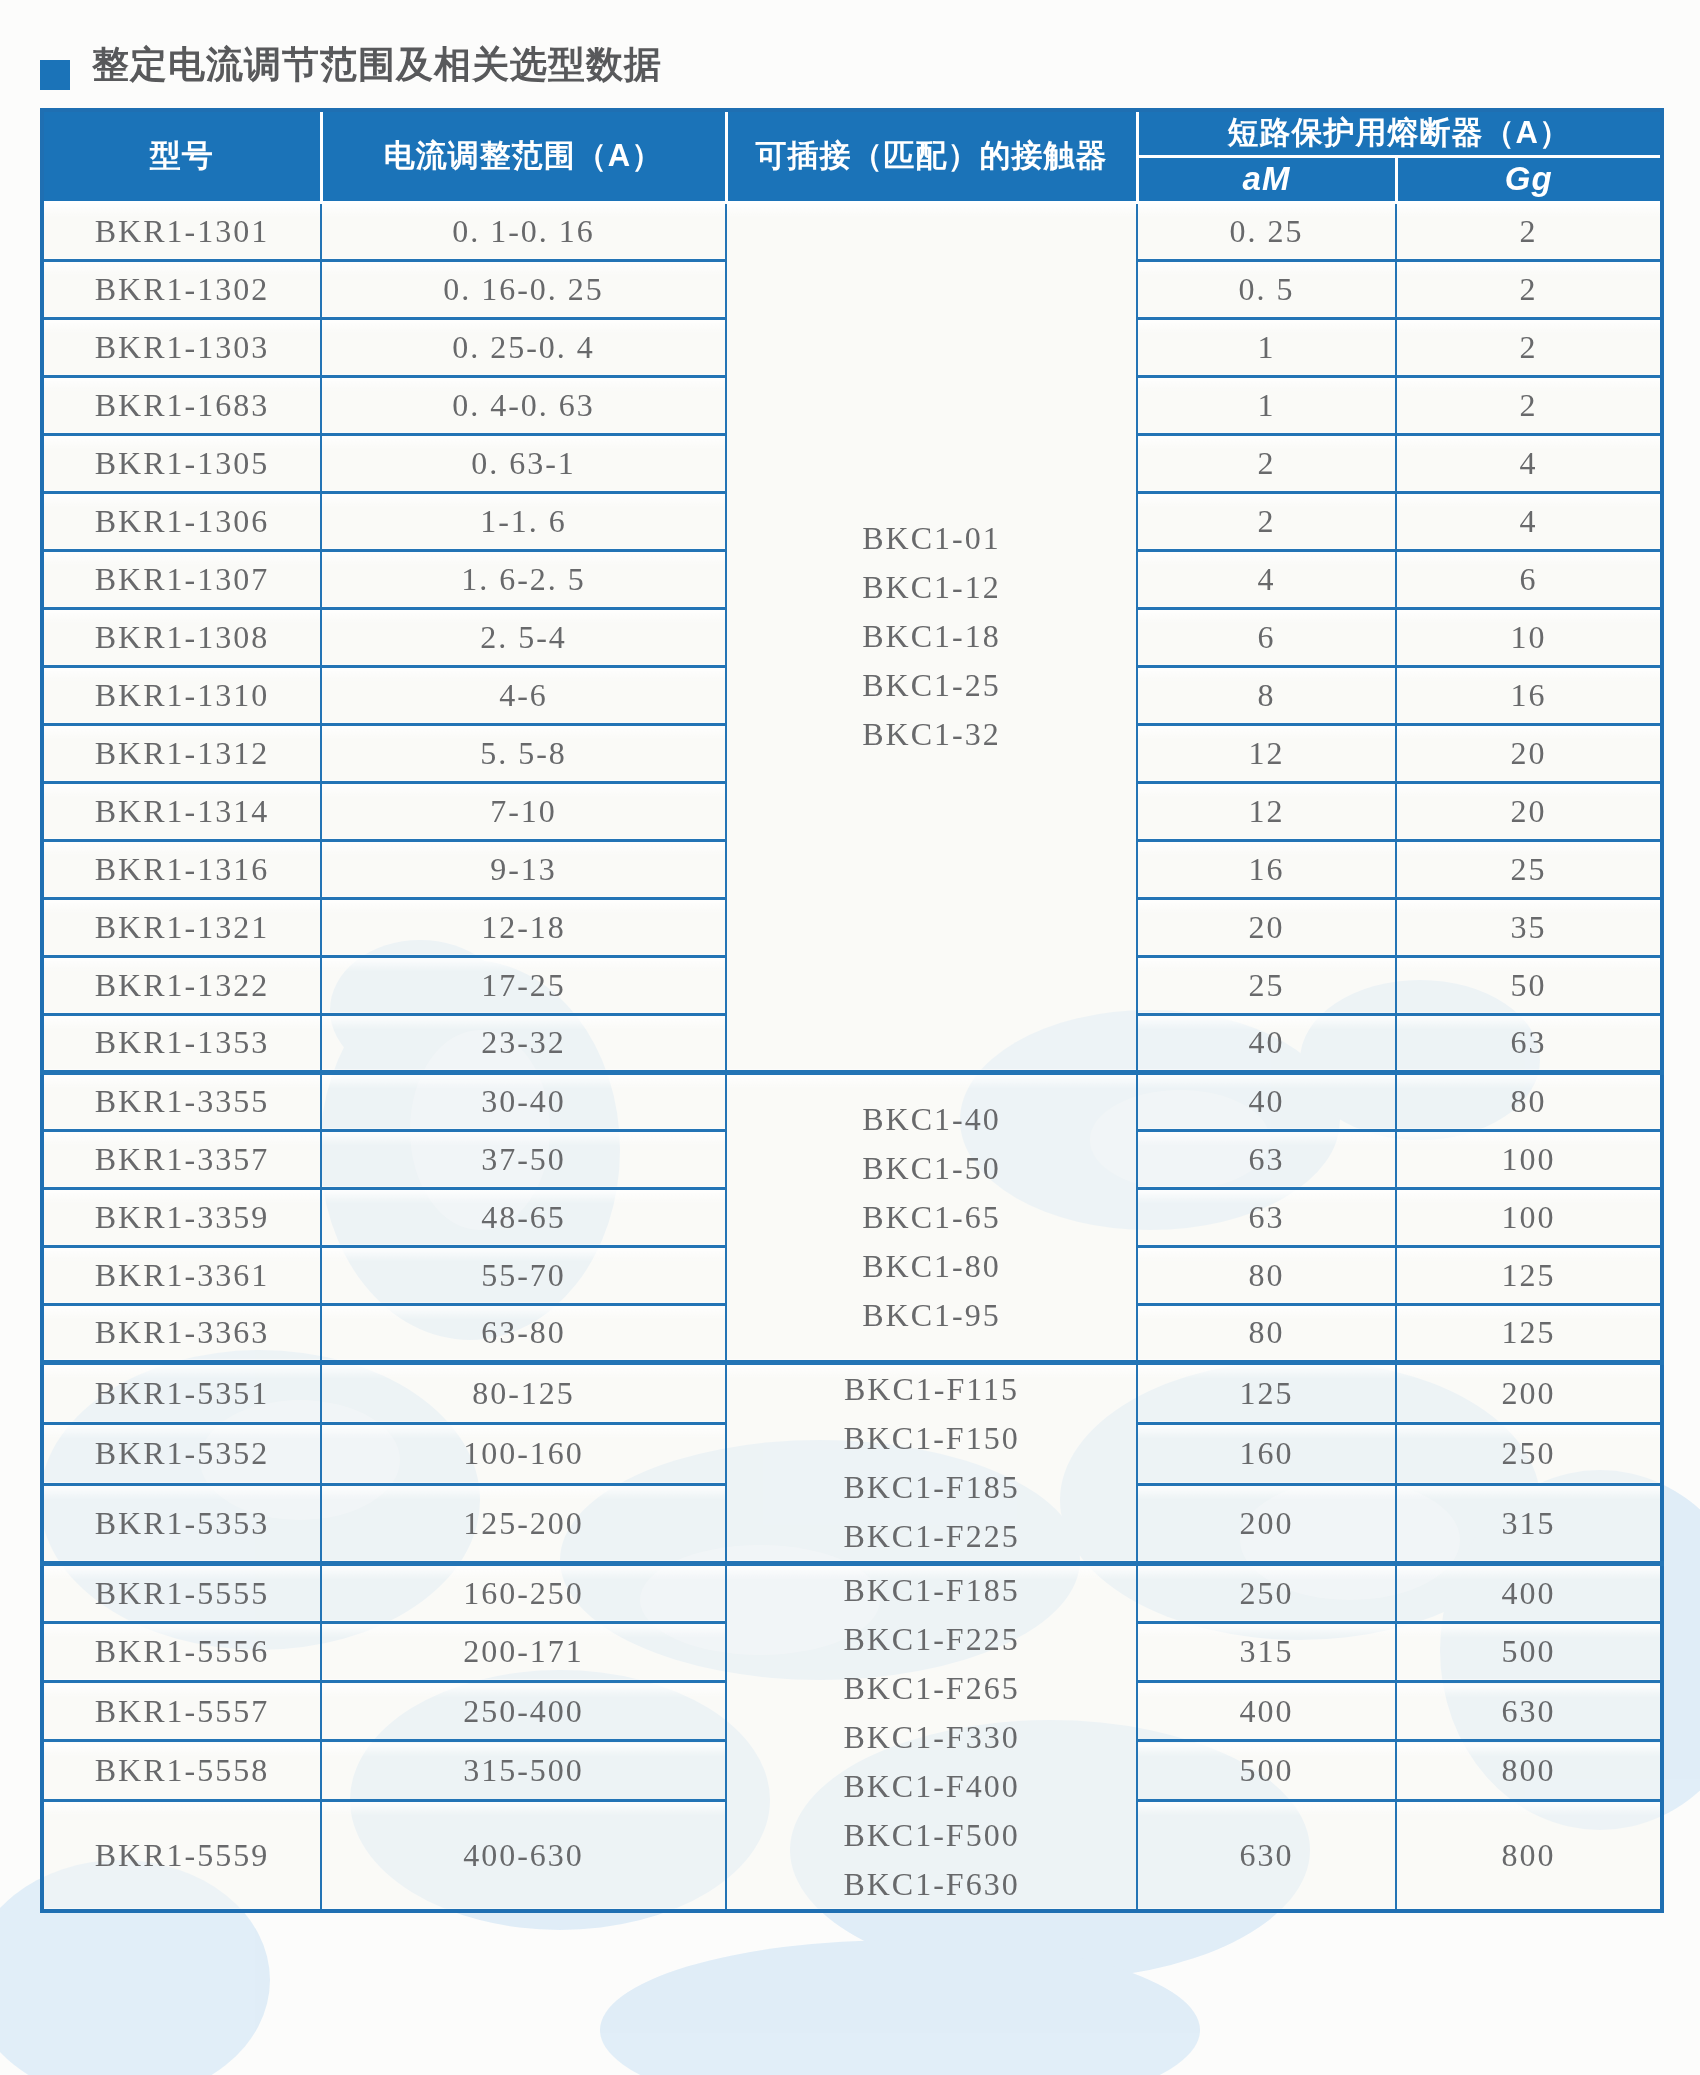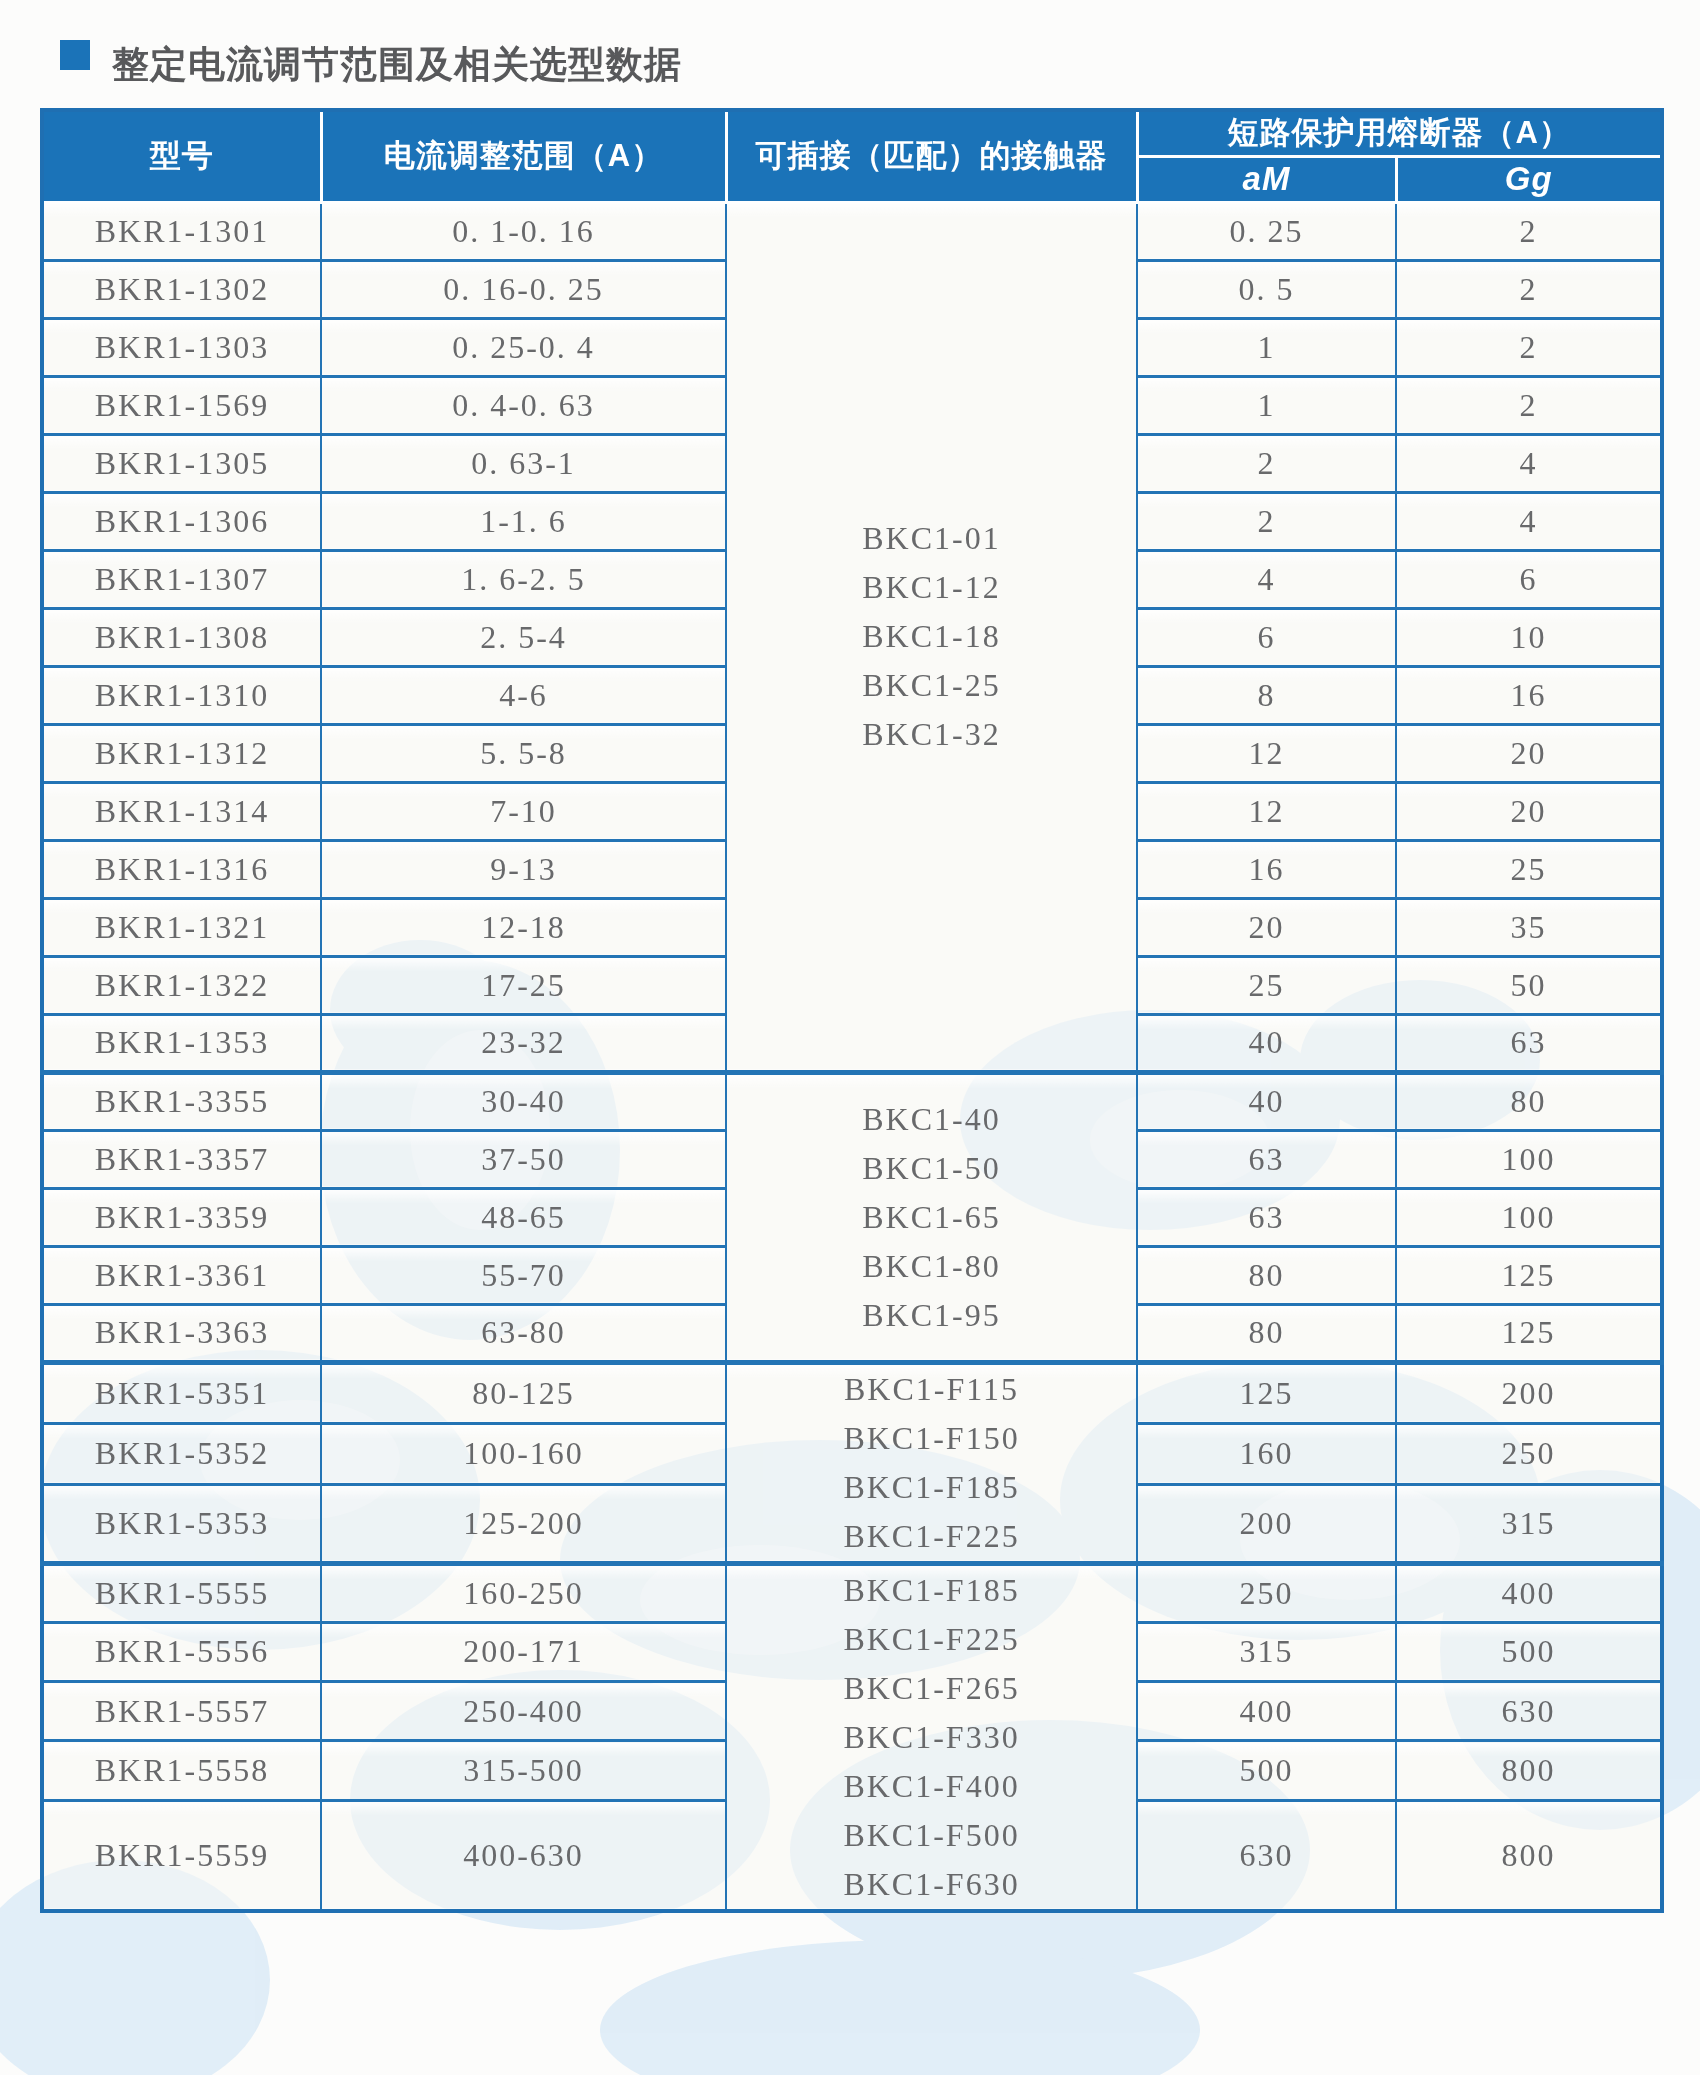--- a/index.html
+++ b/index.html
@@ -14,22 +14,22 @@
     position: absolute;
     left: 0; top: 0;
     width: 1700px; height: 2075px;
     z-index: 0;
   }
   .content { position: relative; z-index: 1; }
 
   
   .title-row {
     display: flex;
-    align-items: flex-start;
-    padding: 40px 0 0 60px;
+    align-items: flex-end;
+    padding: 40px 0 0 40px;
     height: 90px;
   }
   .title-square {
     width: 30px; height: 30px;
     background: #1b73b8;
     margin-right: 22px;
     flex: 0 0 auto;
   }
   .page-title {
     font-size: 37px;
@@ -153,21 +153,21 @@
         <td>0. 5</td>
         <td>2</td>
       </tr>
       <tr>
         <td>BKR1-1303</td>
         <td>0. 25-0. 4</td>
         <td>1</td>
         <td>2</td>
       </tr>
       <tr>
-        <td>BKR1-1569</td>
+        <td>BKR1-1683</td>
         <td>0. 4-0. 63</td>
         <td>1</td>
         <td>2</td>
       </tr>
       <tr>
         <td>BKR1-1305</td>
         <td>0. 63-1</td>
         <td>2</td>
         <td>4</td>
       </tr>

